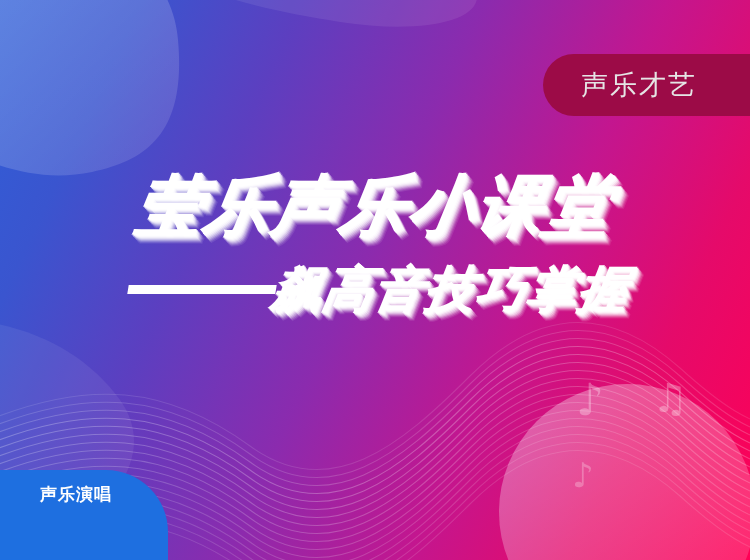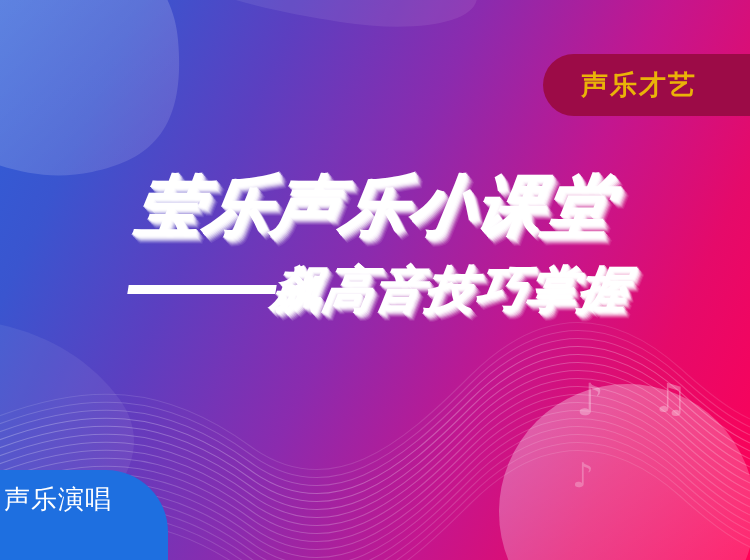--- a/index.html
+++ b/index.html
@@ -49,23 +49,23 @@
     width: 230px;
     height: 62px;
     background: #9c0b47;
     border-radius: 31px 0 0 31px;
     display: flex;
     align-items: center;
     padding-left: 38px;
     box-sizing: border-box;
   }
   .ribbon-badge .ribbon-text {
-    color: #eab308;
+    color: #e5e5e5;
     font-size: 27px;
-    font-weight: bold;
+    font-weight: normal;
     letter-spacing: 2px;
     line-height: 1;
   }
 
   
   .corner-badge {
     position: absolute;
     left: -60px;
     bottom: -34px;
     width: 228px;
@@ -73,22 +73,22 @@
     background: #1e6fe0;
     border-radius: 0 62px 0 0;
     display: flex;
     align-items: flex-start;
     justify-content: flex-end;
     box-sizing: border-box;
     padding: 16px 56px 0 0;
   }
   .corner-badge .corner-text {
     color: #ffffff;
-    font-size: 26px;
-    font-weight: normal;
+    font-size: 17px;
+    font-weight: bold;
     letter-spacing: 1px;
     line-height: 1;
     margin-left: 20px;
   }
 
   
   .headline-block {
     position: absolute;
     left: 0;
     top: 172px;

